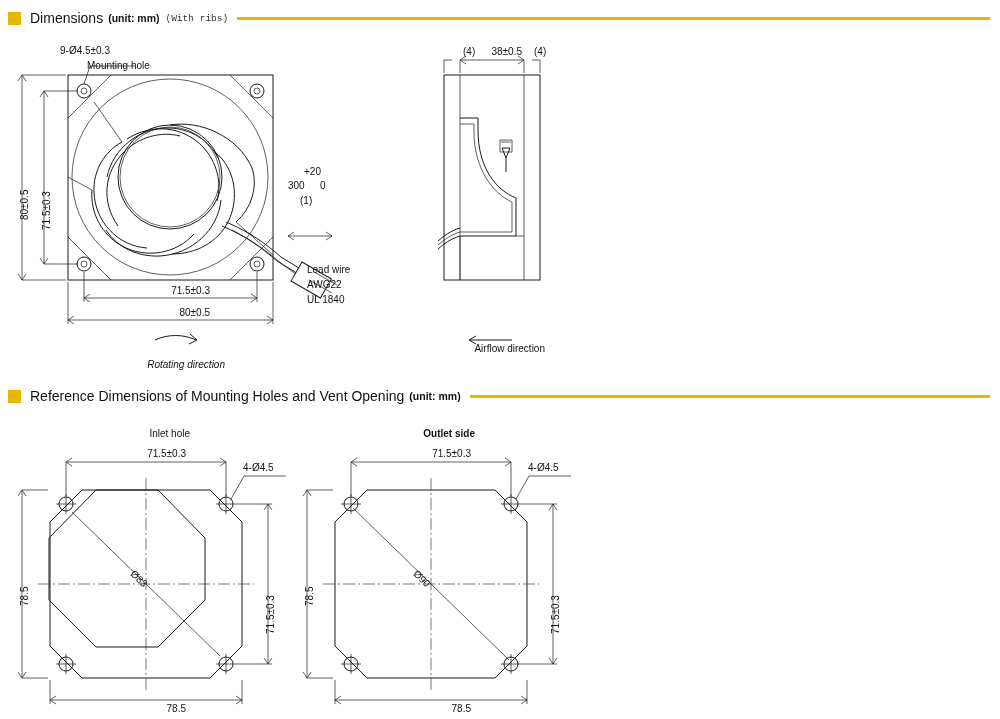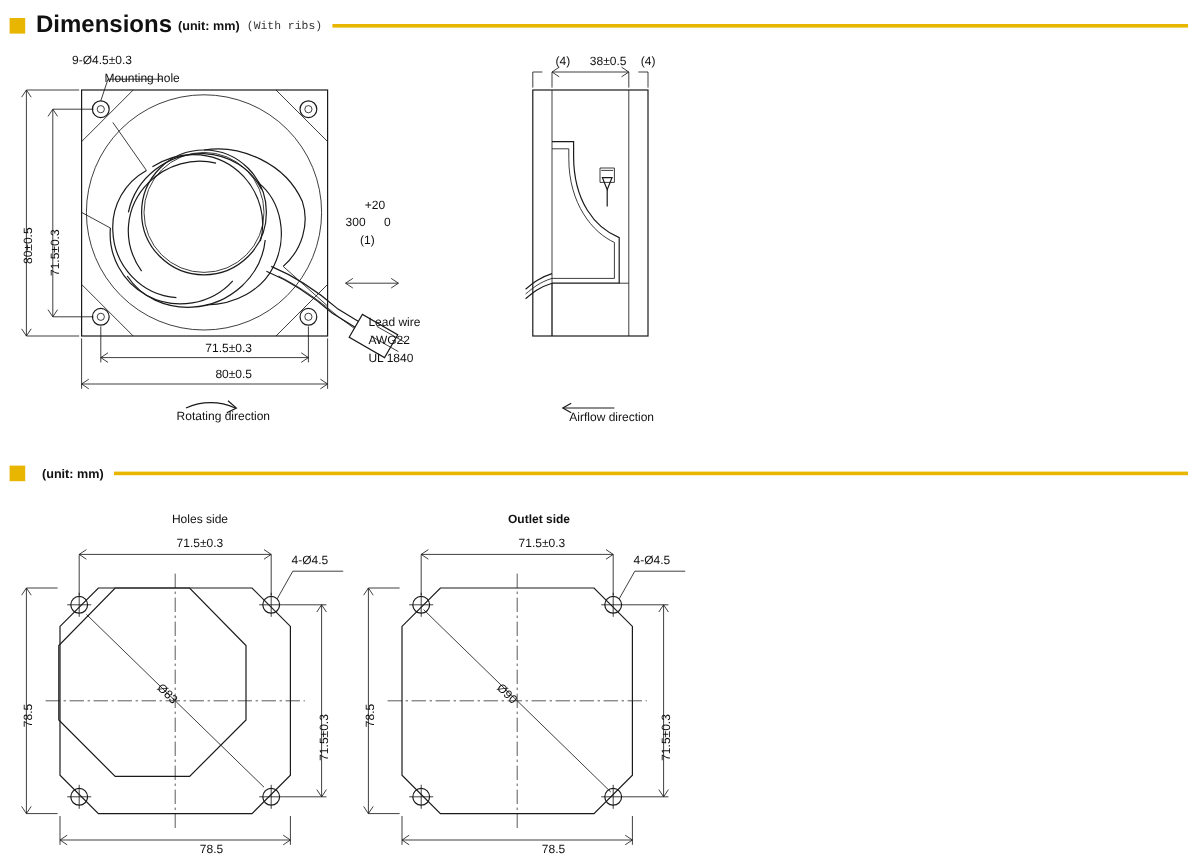--- a/index.html
+++ b/index.html
@@ -26,22 +26,22 @@
     width: 982px;
   }
   .sec-square {
     width: 13px;
     height: 13px;
     background: #e8b500;
     flex: 0 0 auto;
     margin-right: 9px;
   }
   .sec-title {
-    font-size: 20px;
-    font-weight: bold;
+    font-size: 14px;
+    font-weight: normal;
     color: #111;
     white-space: nowrap;
   }
   .sec-unit {
     font-size: 10.5px;
     font-weight: bold;
     color: #111;
     margin-left: 5px;
     white-space: nowrap;
   }
@@ -172,21 +172,21 @@
   </svg>
 
   <div class="lbl" style="left:60px; top:5px;">9-Ø4.5±0.3</div>
   <div class="lbl" style="left:74px; top:20px;padding-left:13px;">Mounting hole</div>
 
   <div class="vert" style="left:19px; top:180px;">80±0.5</div>
   <div class="vert" style="left:41px; top:190px;">71.5±0.3</div>
 
   <div class="lbl c" style="left:130px; top:245px; width:80px;">71.5±0.3</div>
   <div class="lbl c" style="left:130px; top:267px; width:80px;">80±0.5</div>
-  <div class="lbl c" style="left:115px; top:302px; width:110px;">Rotating direction</div>
+  <div class="lbl c" style="left:115px; top:319px; width:110px;font-style:italic;">Rotating direction</div>
 
   <div class="lbl" style="left:304px; top:126px;">+20</div>
   <div class="lbl" style="left:288px; top:140px;">300</div>
   <div class="lbl" style="left:320px; top:140px;">0</div>
   <div class="lbl" style="left:300px; top:155px;">(1)</div>
 
   <div class="lbl" style="left:307px; top:224px;">Lead wire</div>
   <div class="lbl" style="left:307px; top:239px;">AWG22</div>
   <div class="lbl" style="left:307px; top:254px;">UL 1840</div>
 </div>
@@ -225,20 +225,21 @@
   </svg>
 
   <div class="lbl" style="left:63px; top:6px;">(4)</div>
   <div class="lbl c" style="left:62px; top:6px; width:60px;">38±0.5</div>
   <div class="lbl" style="left:134px; top:6px;">(4)</div>
   <div class="lbl c" style="left:35px; top:303px; width:110px;">Airflow direction</div>
 </div>
 
 <div class="sec-header" style="top:388px;">
   <div class="sec-square"></div>
+  <div class="sec-title">Reference Dimensions of Mounting Holes and Vent Opening</div>
   <div class="sec-unit">(unit: mm)</div>
   <div class="sec-rule"></div>
 </div>
 
 <div class="abs" style="left:0px; top:420px; width:300px; height:290px;">
   <svg width="300" height="290" viewBox="0 0 300 290">
 
     <path class="ln" d="M96,70 L158,70 L205,118 L205,180 L158,227 L96,227 L49,180 L49,118 Z" transform="translate(0,0)"></path>
 
     <circle class="ln" cx="66" cy="84" r="7"></circle>
@@ -276,21 +277,21 @@
     <path class="ln-thin" d="M236,84 L272,84 M236,244 L272,244"></path>
 
     <path class="dim" d="M50,280 L242,280"></path>
     <path class="dim" d="M56,276 L50,280 L56,284"></path>
     <path class="dim" d="M236,276 L242,280 L236,284"></path>
     <path class="ln-thin" d="M50,260 L50,284 M242,260 L242,284"></path>
 
     <path class="ln-thin" d="M231,79 L244,56 L286,56"></path>
   </svg>
 
-  <div class="lbl c" style="left:110px; top:8px; width:80px;">Holes side</div>
+  <div class="lbl c" style="left:110px; top:8px; width:80px;">Inlet hole</div>
   <div class="lbl c" style="left:106px; top:28px; width:80px;">71.5±0.3</div>
   <div class="lbl" style="left:243px; top:42px;">4-Ø4.5</div>
   <div class="vert" style="left:19px; top:186px;">78.5</div>
   <div class="vert" style="left:265px; top:214px;">71.5±0.3</div>
   <div class="lbl" style="left:136px; top:148px; transform-origin:0 0; transform:rotate(44deg);">Ø83</div>
   <div class="lbl c" style="left:106px; top:283px; width:80px;">78.5</div>
 </div>
 
 <div class="abs" style="left:285px; top:420px; width:300px; height:290px;">
   <svg width="300" height="290" viewBox="0 0 300 290">

